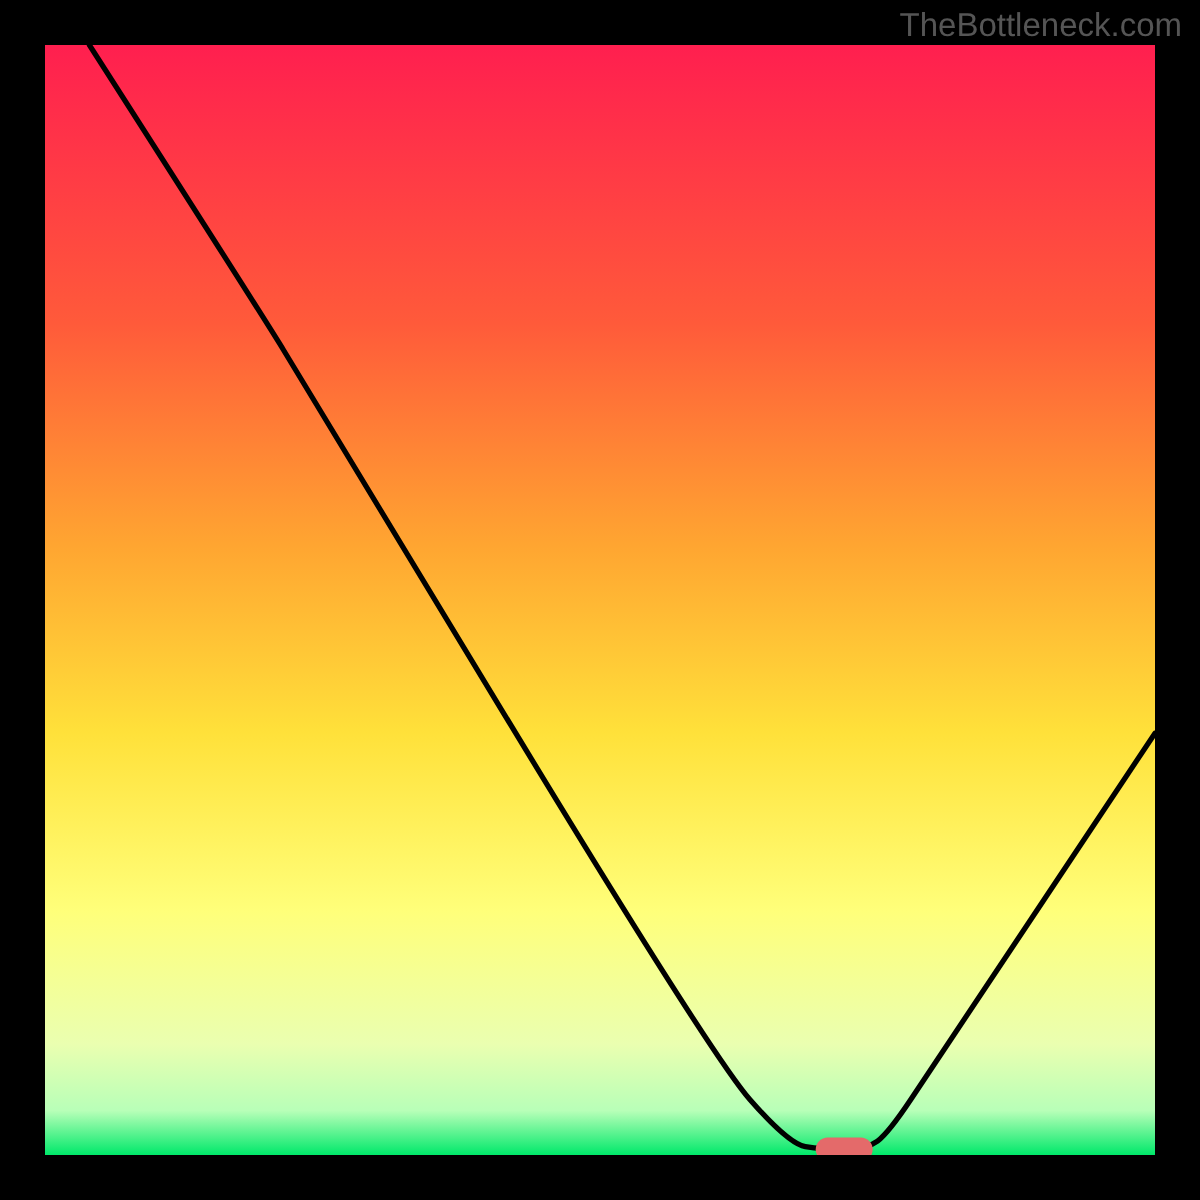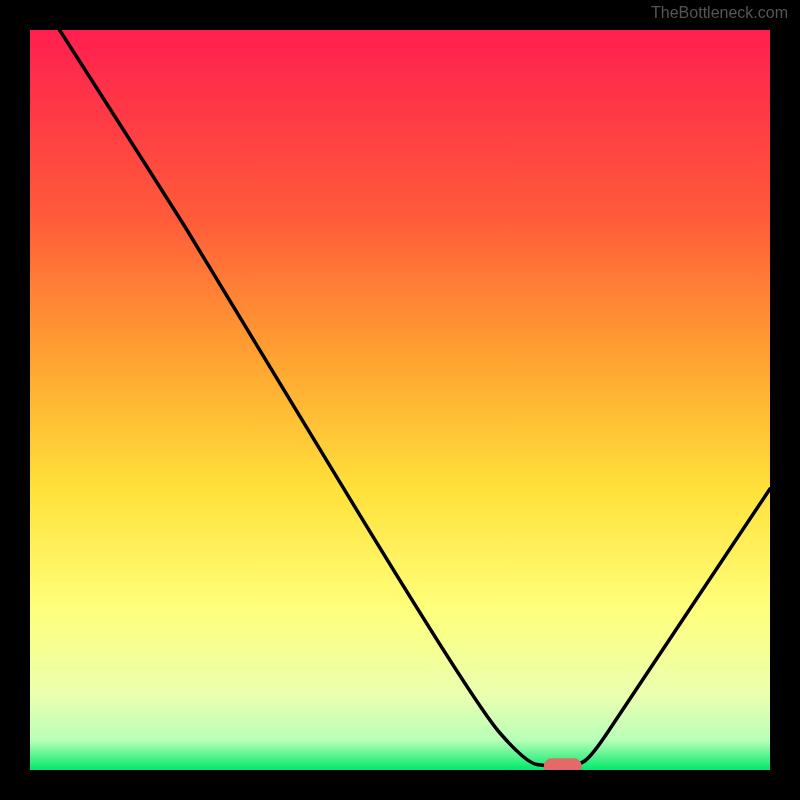--- a/index.html
+++ b/index.html
@@ -9,21 +9,21 @@
     height: 800px;
     background: #000;
     position: relative;
     overflow: hidden;
   }
   .watermark {
     position: absolute;
     top: 4px;
     right: 12px;
     font-family: Arial, Helvetica, sans-serif;
-    font-size: 16px;
+    font-size: 22px;
     color: #555;
     z-index: 10;
   }
   svg {
     position: absolute;
     top: 30px;
     left: 30px;
   }
 </style>
 </head>

